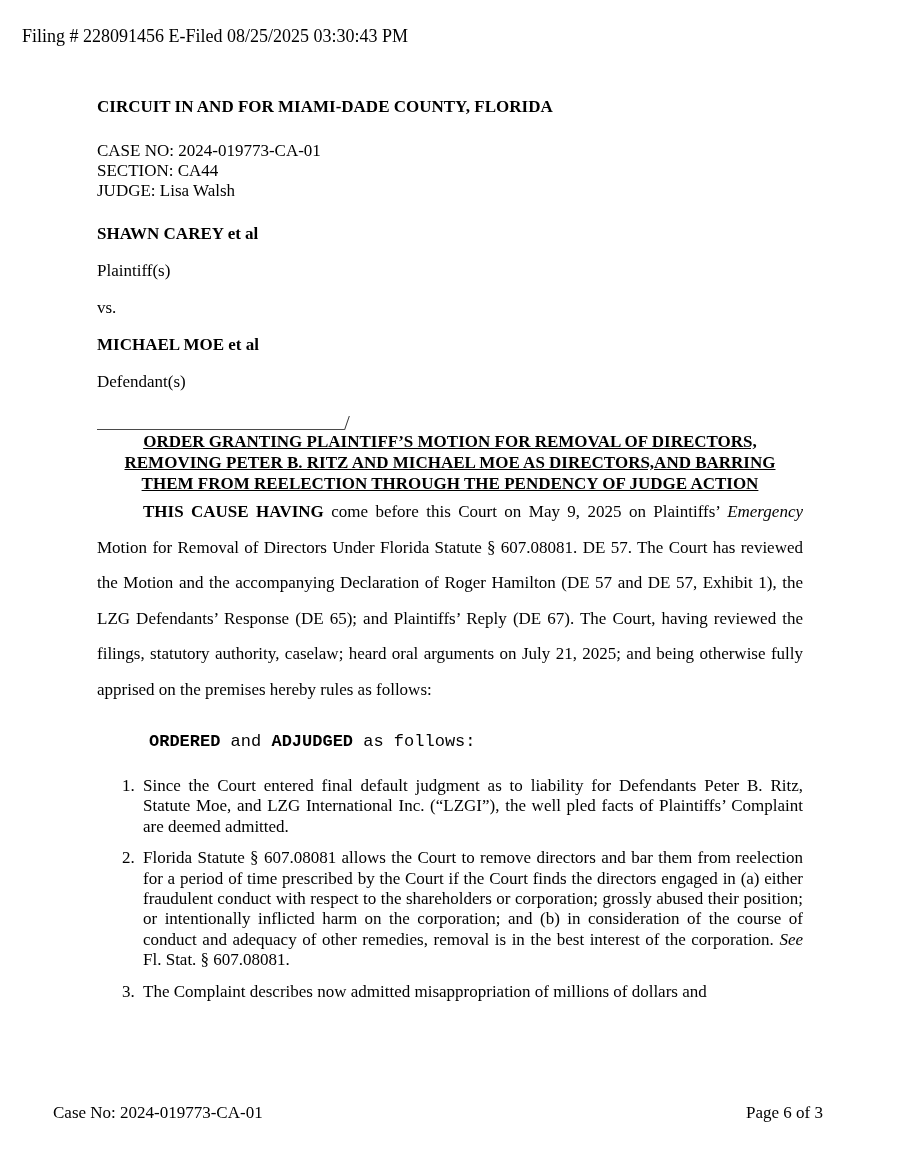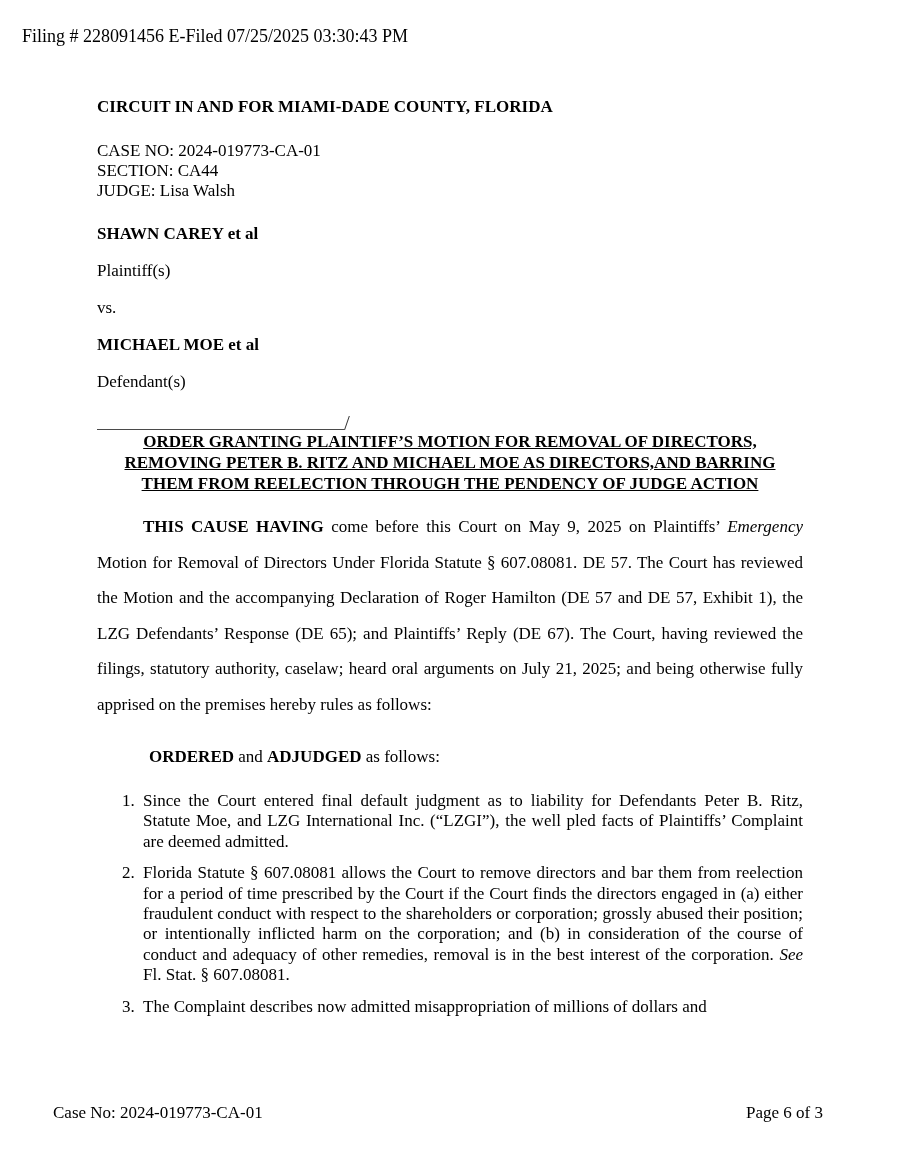--- a/index.html
+++ b/index.html
@@ -43,26 +43,25 @@
     border-bottom: 1.6px solid #4a4a4a;
   }
   .sep-slash { font-size: 21px; color: #333; }
   .order-title {
     text-align: center;
     font-weight: bold;
     line-height: 21px;
   }
   .order-title .title-line { text-decoration: underline; }
   .intro-paragraph {
-    margin-top: 15px;
     line-height: 35.5px;
     text-align: justify;
     text-indent: 46px;
   }
-  .ordered-line { margin-top: 24px; line-height: 21px; text-indent: 52px; }
+  .ordered-line { margin-top: 24px; line-height: 21px; text-indent: 52px; font-family: Liberation Mono, monospace; }
   .b { font-weight: bold; }
   .i { font-style: italic; }
   .ruling-list { margin-top: 24px; }
   .ruling-item {
     display: flex;
     padding-left: 25px;
     line-height: 20.4px;
     margin-bottom: 11px;
   }
   .item-number { width: 21px; flex: none; }
@@ -77,21 +76,21 @@
     padding-left: 53px;
     padding-right: 77px;
     line-height: 20px;
   }
 </style>
 </head>
 <body>
 
 <div class="page">
 
-  <div class="filing-header">Filing # 228091456 E-Filed 07/25/2025 03:30:43 PM</div>
+  <div class="filing-header">Filing # 228091456 E-Filed 08/25/2025 03:30:43 PM</div>
 
   <div class="main">
 
     <div class="court-header">
       <div>CIRCUIT IN AND FOR MIAMI-DADE COUNTY, FLORIDA</div>
     </div>
 
     <div class="case-info">
       <div class="case-line"><span>CASE NO: </span><span class="case-value">2024-019773-CA-01</span></div>
       <div class="case-line"><span>SECTION: </span><span class="case-value">CA44</span></div>

